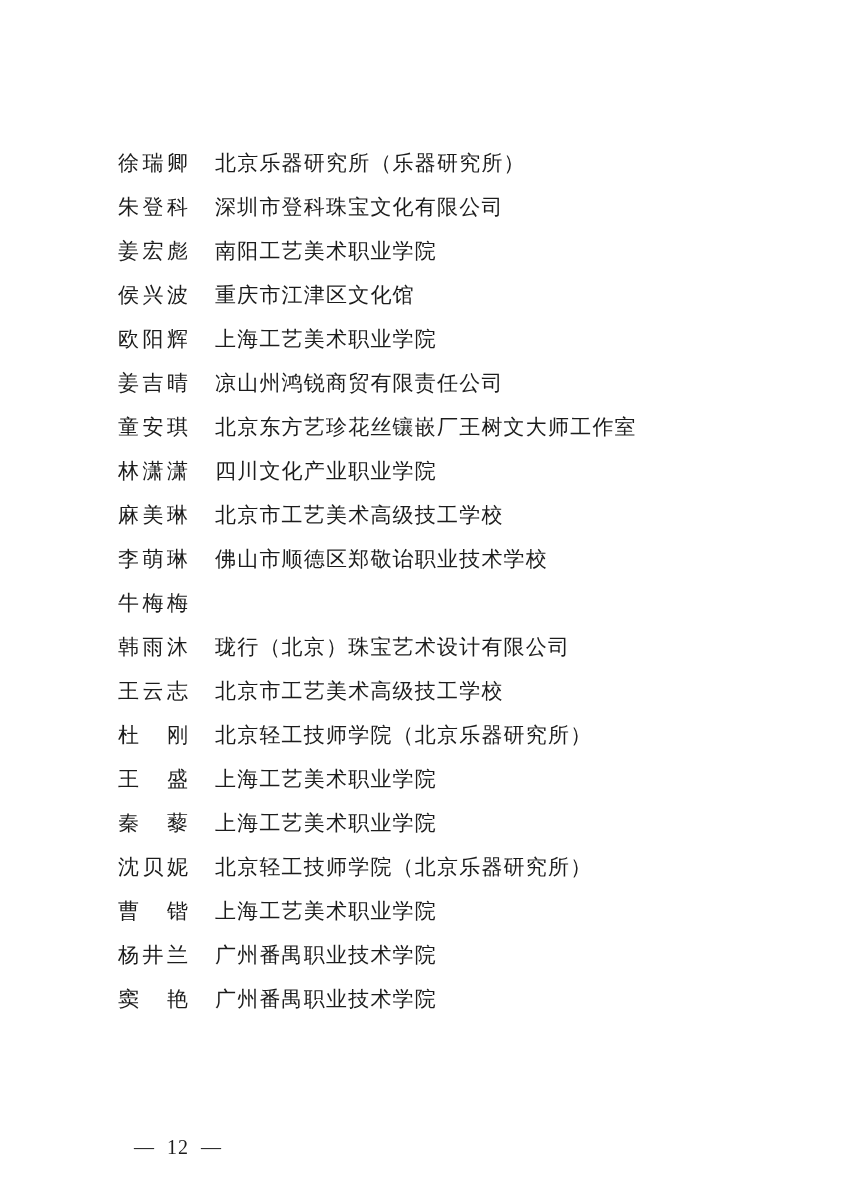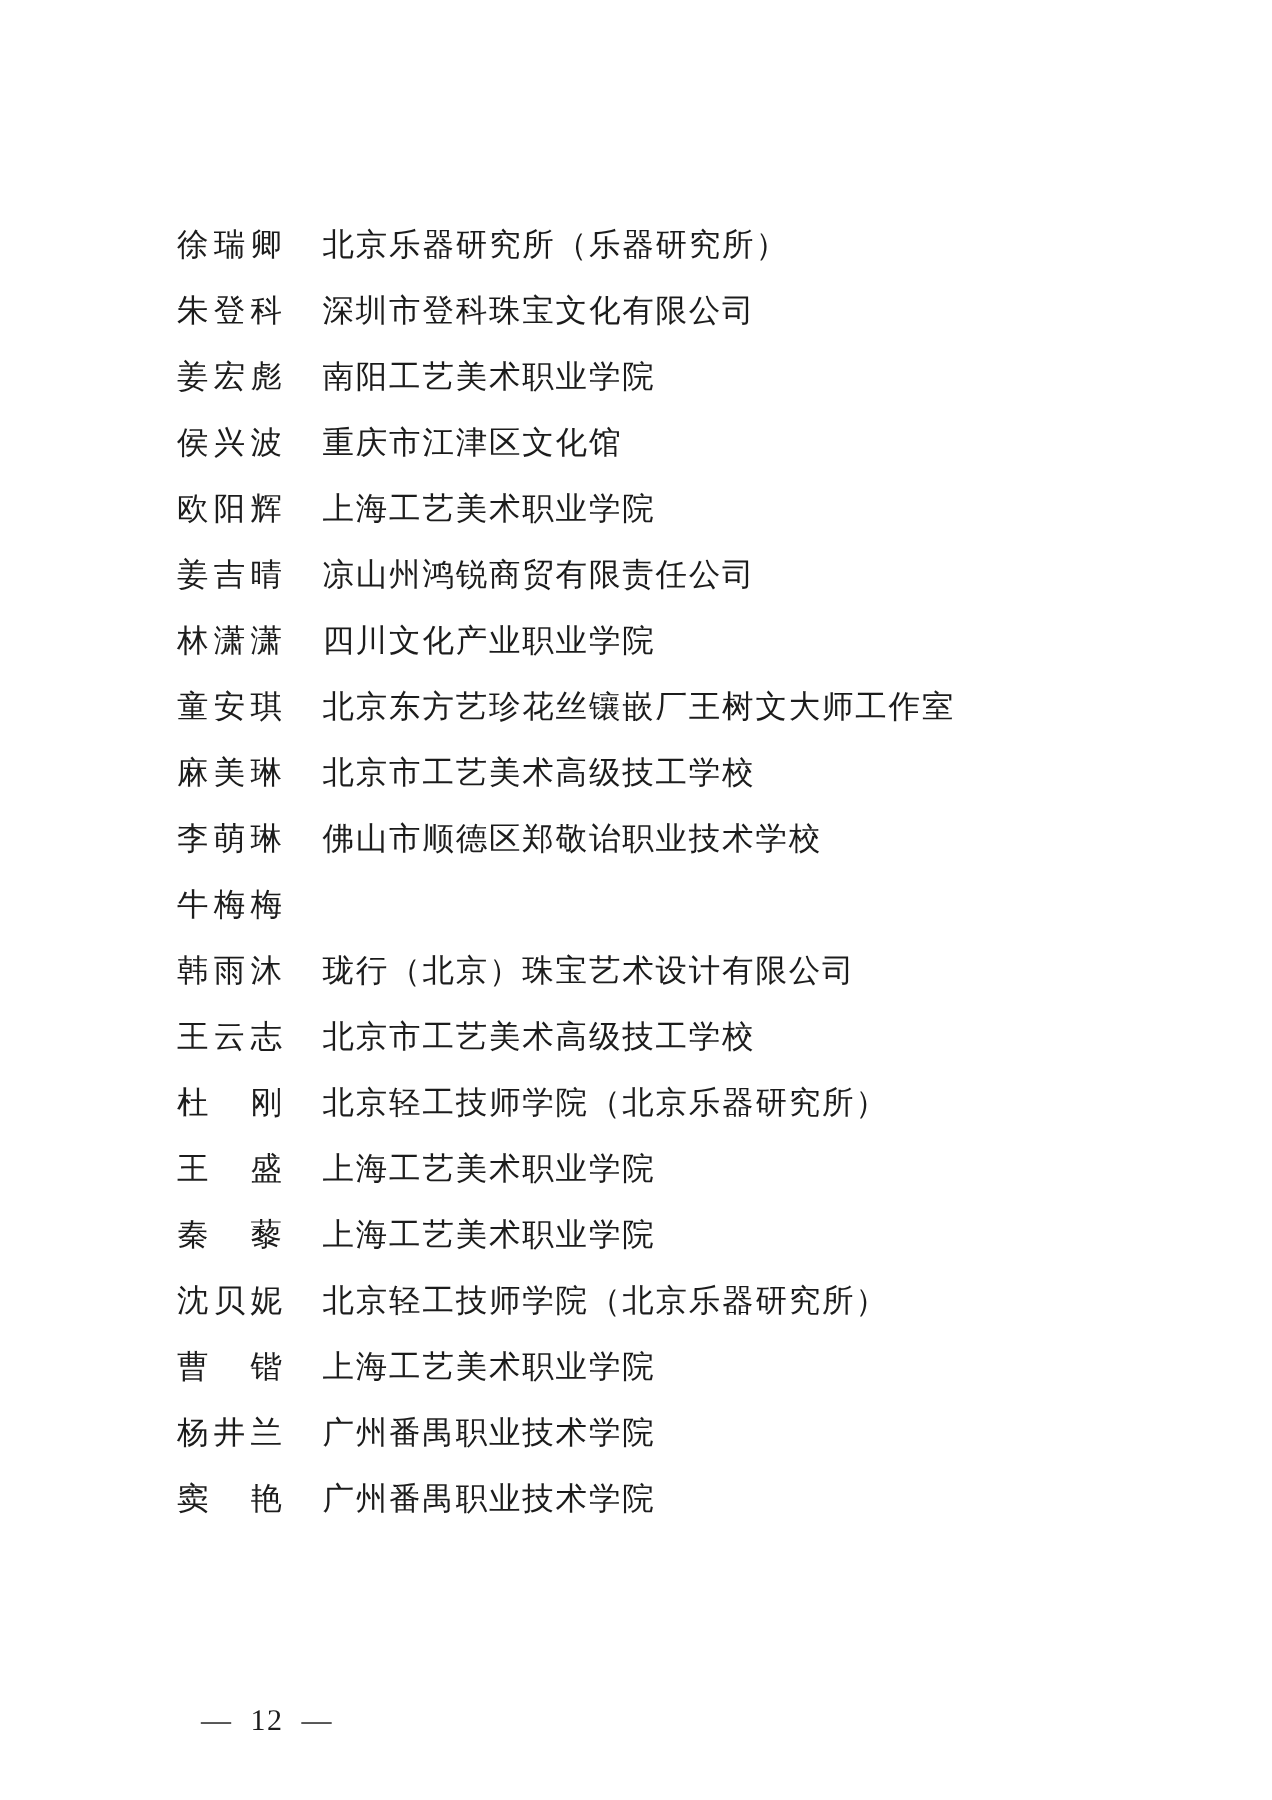--- a/index.html
+++ b/index.html
@@ -75,26 +75,26 @@
     </div>
     <div class="row">
       <span class="name">欧阳辉</span>
       <span class="org">上海工艺美术职业学院</span>
     </div>
     <div class="row">
       <span class="name">姜吉晴</span>
       <span class="org">凉山州鸿锐商贸有限责任公司</span>
     </div>
     <div class="row">
+      <span class="name">童安琪</span>
+      <span class="org">北京东方艺珍花丝镶嵌厂王树文大师工作室</span>
+    </div>
+    <div class="row">
       <span class="name">林潇潇</span>
       <span class="org">四川文化产业职业学院</span>
-    </div>
-    <div class="row">
-      <span class="name">童安琪</span>
-      <span class="org">北京东方艺珍花丝镶嵌厂王树文大师工作室</span>
     </div>
     <div class="row">
       <span class="name">麻美琳</span>
       <span class="org">北京市工艺美术高级技工学校</span>
     </div>
     <div class="row">
       <span class="name">李萌琳</span>
       <span class="org">佛山市顺德区郑敬诒职业技术学校</span>
     </div>
     <div class="row">

